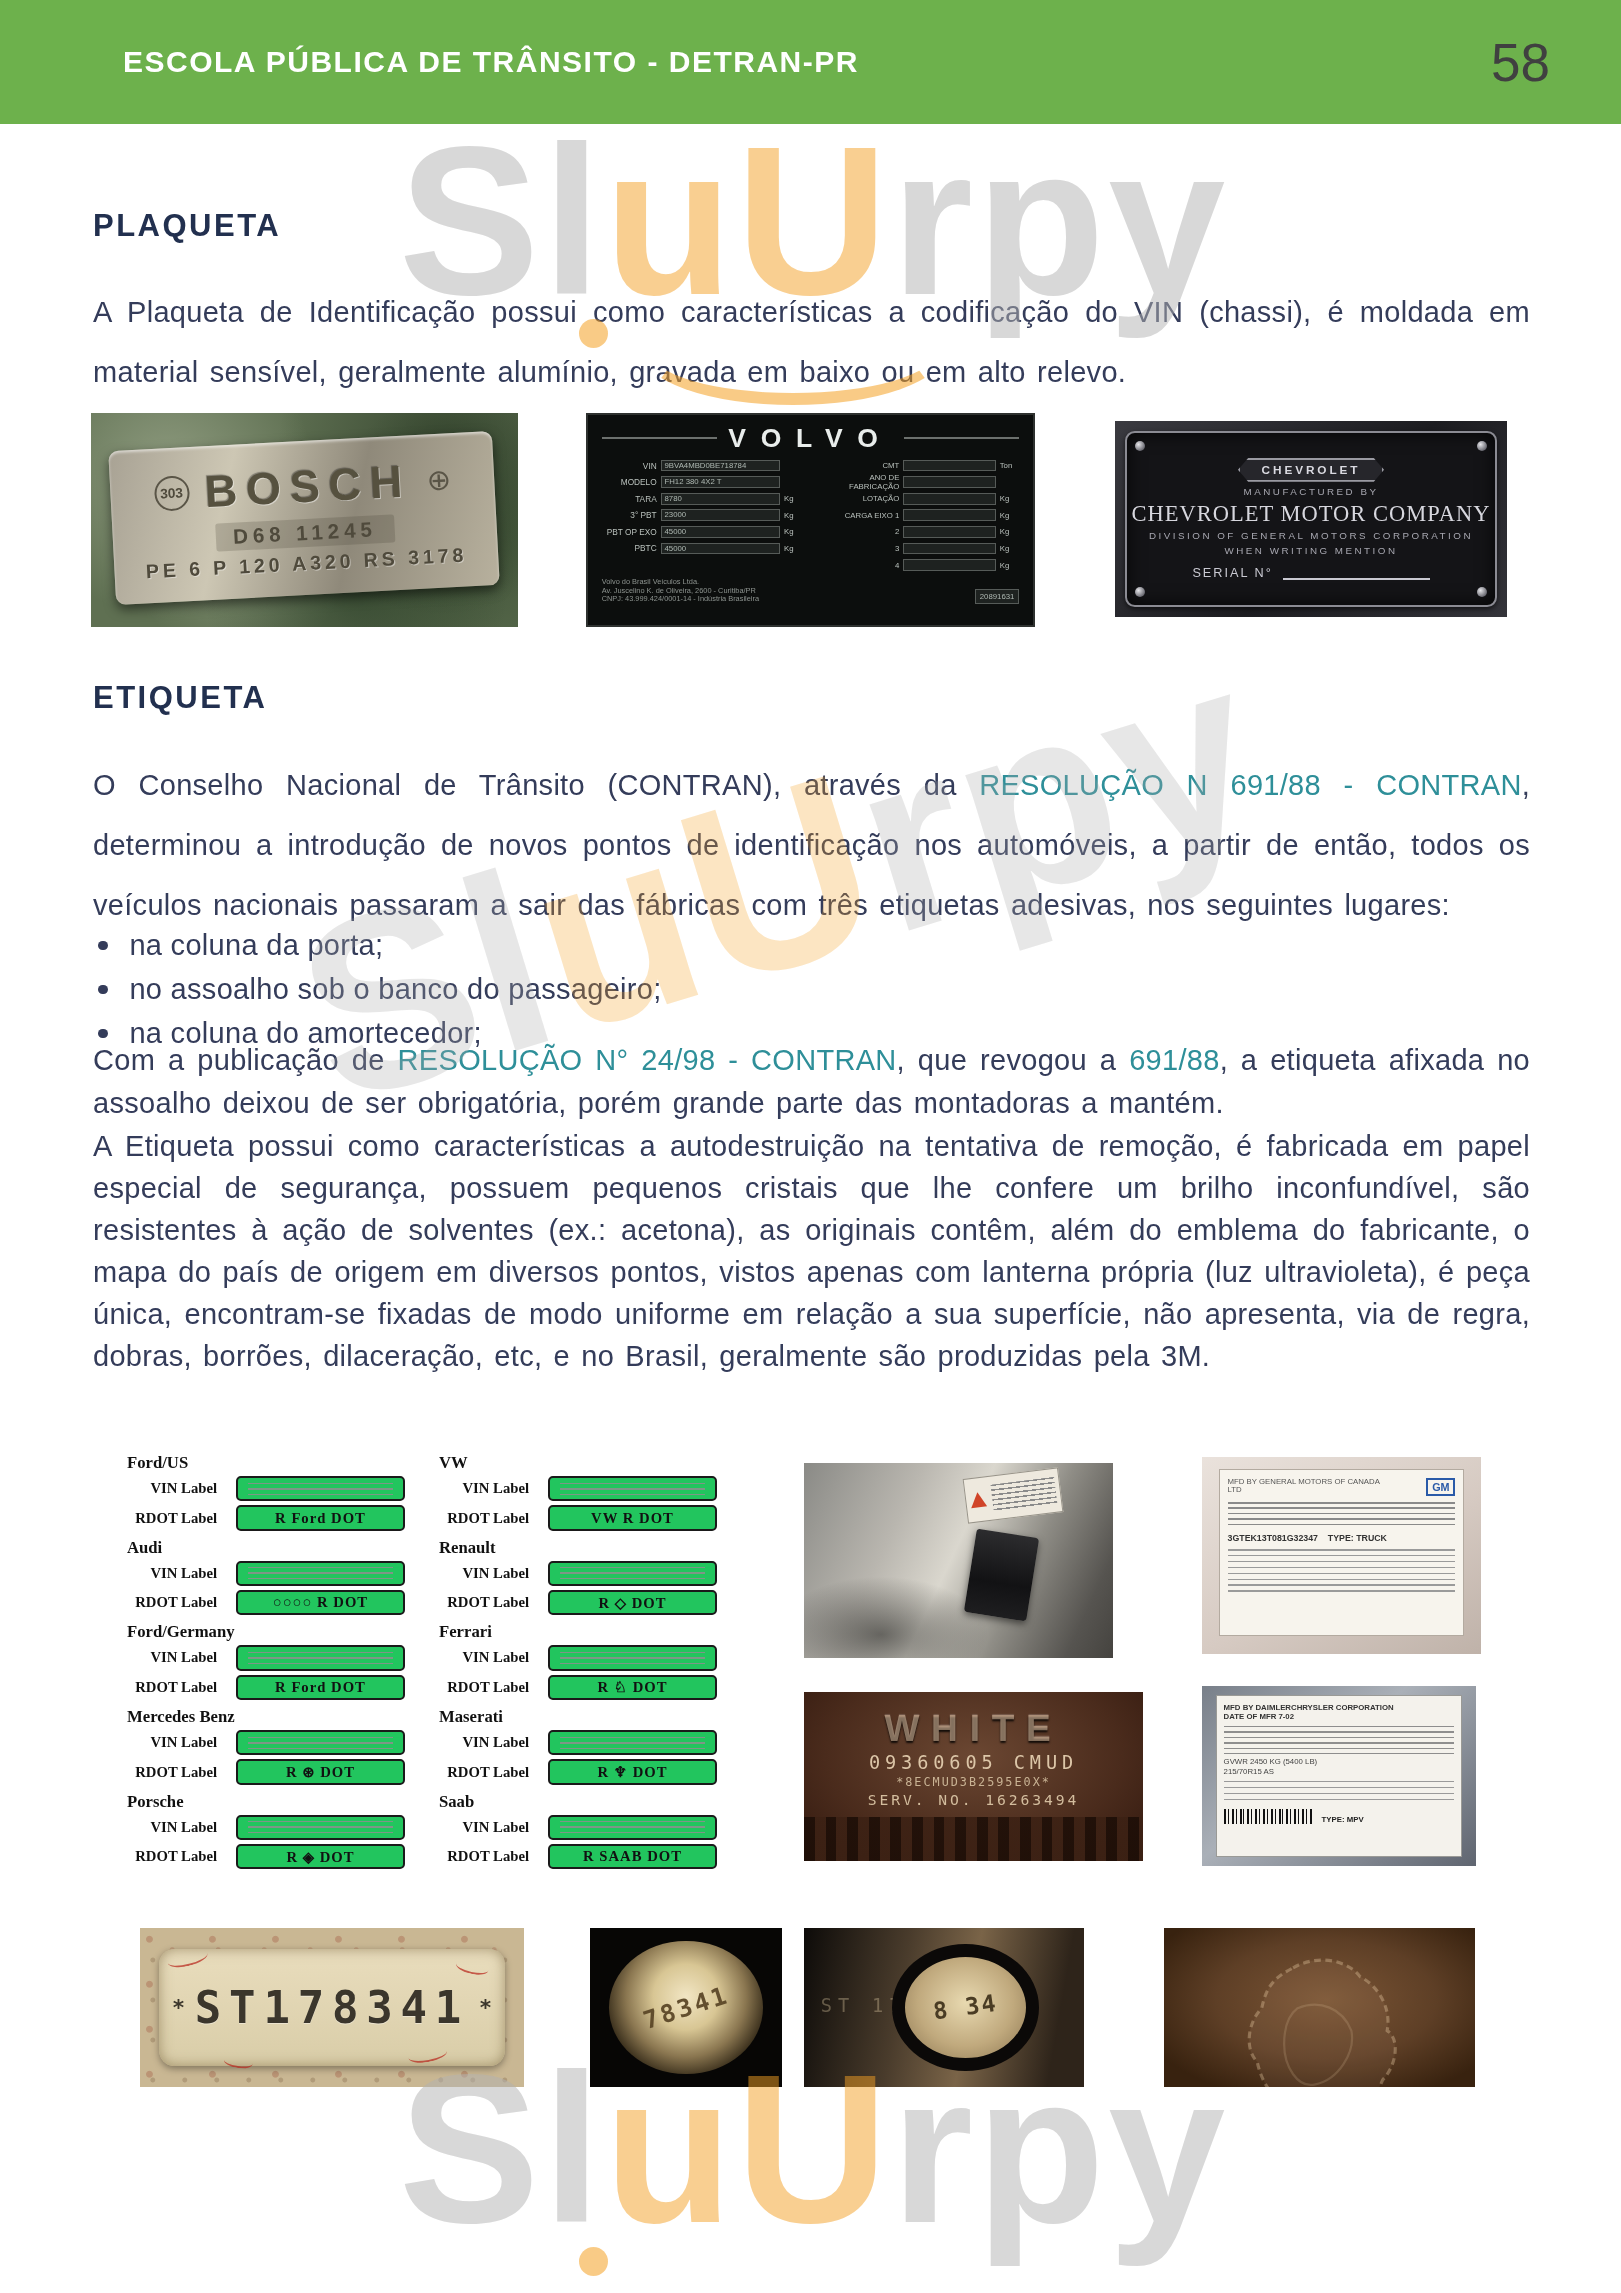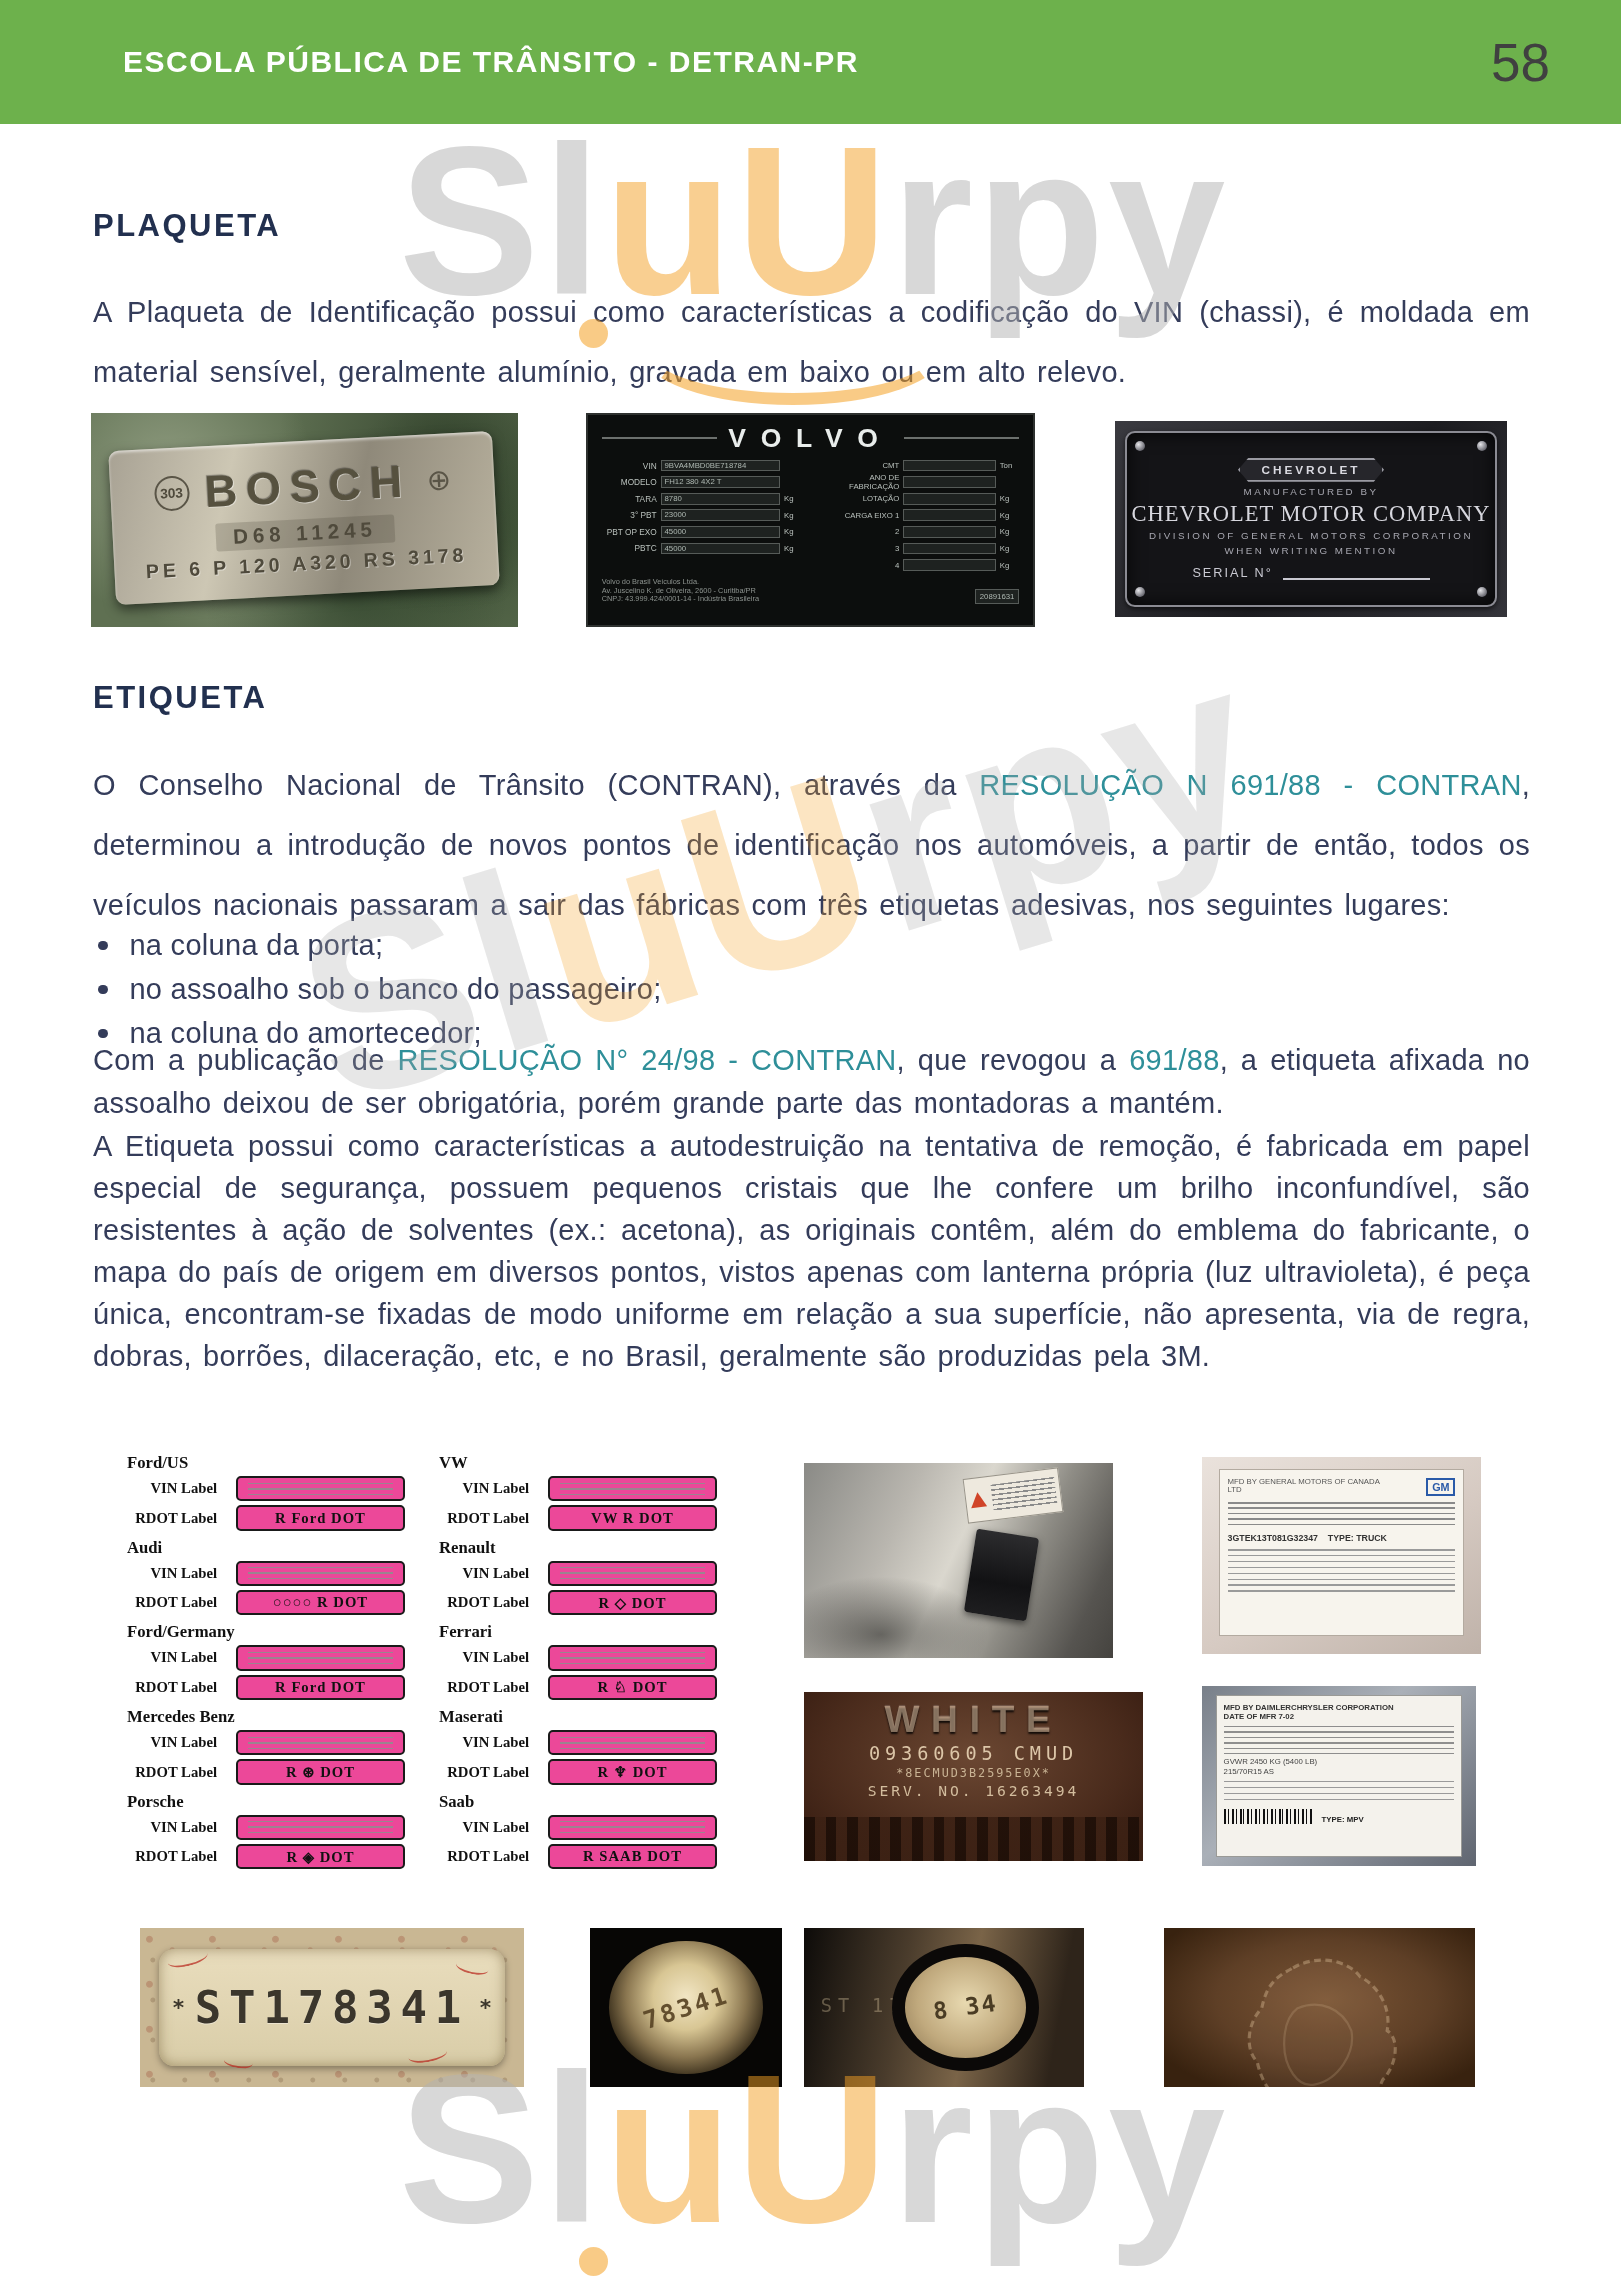--- a/index.html
+++ b/index.html
@@ -120,21 +120,21 @@
 
   
   .chart { position:absolute; left:127px; top:1453px; width:774px; height:436px; z-index:1;
     font-family:"Liberation Serif", serif; color:#111; }
   .chart-col { position:absolute; top:0; width:304px; }
   .chart-col.col-l { left:0; } .chart-col.col-r { left:312px; }
   .maker { margin-bottom:6.9px; }
   .maker-name { font-size:16.7px; font-weight:700; margin-bottom:2.9px; }
   .lrow { display:flex; align-items:center; gap:19px; margin-bottom:3.9px; }
   .lcap { width:90px; text-align:right; font-size:14.7px; font-weight:700; flex:0 0 auto; }
-  .box { width:169px; height:25.5px; border:2px solid #1a1a1a; border-radius:4.9px; background:#ec4899;
+  .box { width:169px; height:25.5px; border:2px solid #1a1a1a; border-radius:4.9px; background:#22c55e;
     position:relative; display:flex; align-items:center; justify-content:center; }
   .vinbox::before { content:""; position:absolute; inset:4.9px 9.8px;
     background:repeating-linear-gradient(180deg,#8e8e8e 0 1.5px, transparent 1.5px 5.4px); opacity:.85; }
   .rdotbox { font-size:14.7px; font-weight:700; letter-spacing:1px; white-space:nowrap; overflow:hidden; }
 
   
   #photo-door { left:804px; top:1463px; width:309px; height:195px;
     background:linear-gradient(115deg,#8a8a86 0%,#b9b6af 30%,#dad7ce 48%,#8f8d86 68%,#565450 88%,#45433f 100%); }
   .door-slot { position:absolute; right:26%; top:36%; width:63px; height:84px; border-radius:3.9px;
     background:linear-gradient(180deg,#2c2c2e,#121214 60%,#1e1e20); transform:rotate(9deg);
@@ -157,21 +157,21 @@
   .gm-logo { border:2px solid #2a5aa8; color:#2a5aa8; font-size:10.8px; font-weight:700;
     padding:1px 3.9px; }
   .gm-lines { margin-top:5.9px; height:25.5px;
     background:repeating-linear-gradient(180deg,#8a8a8a 0 1.5px, transparent 1.5px 5.4px); }
   .gm-vin { margin-top:5.9px; font-size:8.8px; font-weight:700; color:#333; display:flex; gap:9.8px; }
   .gm-lines2 { margin-top:5.9px; height:43px;
     background:repeating-linear-gradient(180deg,#9a9a9a 0 1.5px, transparent 1.5px 5.9px); }
 
   #photo-white { left:804px; top:1692px; width:339px; height:169px;
     background:radial-gradient(ellipse at 50% 38%, #6b4732, #4a2b1c 62%, #31180e);
-    display:flex; flex-direction:column; align-items:center; padding-top:7px; gap:2px; }
+    display:flex; flex-direction:column; align-items:center; padding-top:16px; gap:2px; }
   .white-brand { font-size:37px; font-weight:700; letter-spacing:11.8px; color:rgba(222,192,160,.55);
     text-shadow:0 2px 2px rgba(0,0,0,.8), 0 -1px 1px rgba(255,255,255,.18); }
   .white-row1 { font-size:18.6px; letter-spacing:4.9px; color:#dcc6a8; font-family:"DejaVu Sans Mono", monospace; }
   .white-row2 { font-size:11.8px; letter-spacing:2px; color:#c9b394; font-family:"DejaVu Sans Mono", monospace; }
   .white-row3 { font-size:14.7px; letter-spacing:2.9px; color:#d3bd9e; font-family:"DejaVu Sans Mono", monospace; }
   .white-ribs { position:absolute; left:0; right:0; bottom:0; height:26%;
     background:repeating-linear-gradient(90deg,#1d0e07 0 10.8px,#3c2114 10.8px 21.6px); opacity:.9; }
 
   #photo-chrysler { left:1202px; top:1686px; width:274px; height:180px;
     background:linear-gradient(140deg,#787f89,#aab0b8 42%,#5f6570); }

